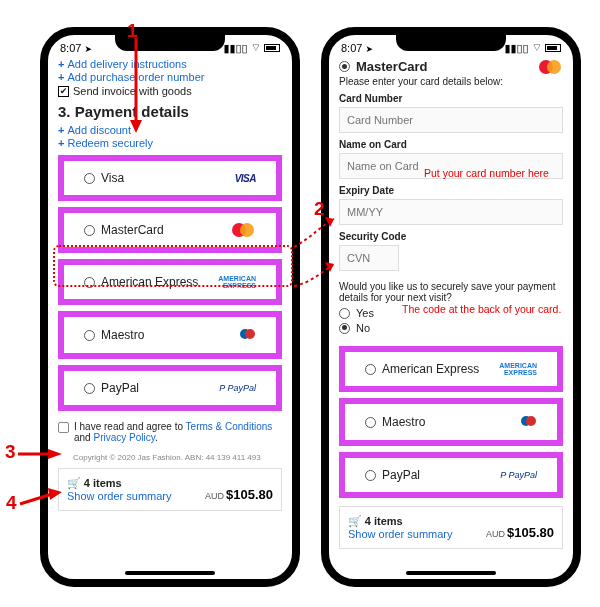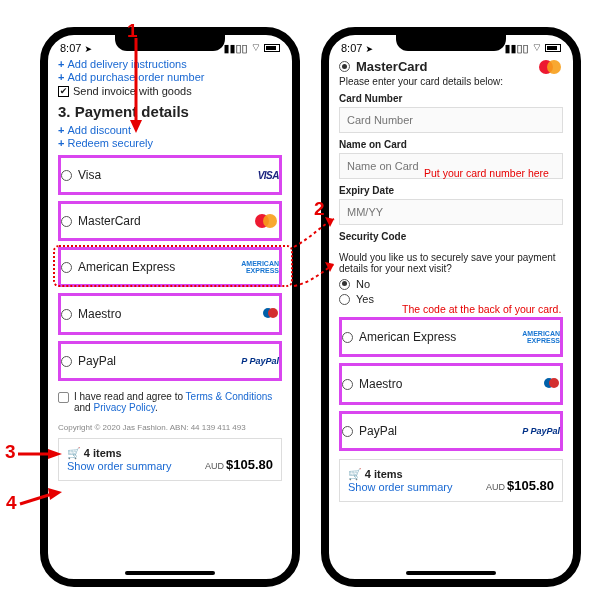--- a/index.html
+++ b/index.html
@@ -10,40 +10,40 @@
   .notch{position:absolute;top:-2px;left:50%;transform:translateX(-50%);width:110px;height:18px;background:#000;border-radius:0 0 12px 12px;z-index:10}
   .home{position:absolute;bottom:4px;left:50%;transform:translateX(-50%);width:90px;height:4px;background:#000;border-radius:3px}
   .status{display:flex;justify-content:space-between;align-items:center;padding:6px 12px 2px 12px;font-size:11px;font-weight:400}
   .sicons{display:flex;gap:3px;align-items:center}
   .content{padding:0 10px 40px 10px;font-size:11px;color:#222}
   .addlink{color:#1968d2;font-size:11px;display:flex;align-items:center;margin:1px 0}
   .plus{font-weight:700;margin-right:3px}
   .chkline{display:flex;align-items:center;font-size:11px;margin:2px 0 6px 0}
   .chkbox{width:11px;height:11px;border:1px solid #000;margin-right:4px;display:flex;align-items:center;justify-content:center;font-size:9px}
   h3{font-size:15px;font-weight:700;margin:4px 0}
-  .payopt{border:3px solid #d946ef;padding:10px 0;margin-top:6px;display:flex;align-items:center;justify-content:space-between;background:#fff}
+  .payopt{border:6px solid #d946ef;padding:10px 20px;margin-top:6px;display:flex;align-items:center;justify-content:space-between;background:#fff}
   .radio{width:11px;height:11px;border:1.5px solid #555;border-radius:50%;display:inline-block;margin-right:6px;vertical-align:middle}
   .radio.sel{position:relative}
   .radio.sel::after{content:"";position:absolute;top:1.5px;left:1.5px;width:5px;height:5px;border-radius:50%;background:#333}
   .opt-l{display:flex;align-items:center;font-size:12px}
   .logo{font-size:10px;font-weight:700}
   .visa{color:#1a237e;font-style:italic;letter-spacing:-0.5px}
   .mc{position:relative;width:24px;height:14px}
   .mc .c1{position:absolute;left:0;top:0;width:14px;height:14px;border-radius:50%;background:#eb001b;opacity:.9}
   .mc .c2{position:absolute;left:8px;top:0;width:14px;height:14px;border-radius:50%;background:#f79e1b;opacity:.9}
   .amex{color:#1976d2;font-size:7px;font-weight:700;text-align:right;line-height:1}
   .maestro{position:relative;width:16px;height:16px}
   .maestro .c1{position:absolute;left:0;top:2px;width:10px;height:10px;border-radius:50%;background:#0060a9}
   .maestro .c2{position:absolute;left:5px;top:2px;width:10px;height:10px;border-radius:50%;background:#d32f2f}
-  .paypal{color:#003087;font-size:9px;font-weight:700;font-style:italic}
+  .paypal{color:#003087;font-size:9px;font-weight:400;font-style:italic}
   .agree{font-size:10px;margin:10px 0;display:flex;align-items:flex-start}
   .agree .box{width:11px;height:11px;border:1px solid #888;border-radius:2px;margin-right:5px;flex-shrink:0;margin-top:1px}
   .agree a{color:#1968d2;text-decoration:none}
   .confirm{background:#22303b;color:#fff;font-size:12px;text-align:center;padding:11px 0;margin-top:4px}
-  .copy{font-size:8px;color:#888;margin:6px 0}
+  .copy{font-size:8px;color:#888;margin:6px 15px}
   .cart{border:1px solid #ddd;padding:8px;display:flex;justify-content:space-between;align-items:flex-end}
   .cart-l{font-size:11px}
   .cart-l .sum{color:#1968d2}
   .cart-r{font-size:9px;color:#555}
   .cart-r .amt{font-size:13px;font-weight:700;color:#000;margin-left:2px}
   .formlbl{font-size:10px;font-weight:600;margin-top:6px;margin-bottom:3px}
   .inp{border:1px solid #ddd;background:#fafafa;padding:6px 7px;font-size:11px;color:#999;width:100%}
   .sub{font-size:10px;color:#222;margin:2px 0 6px 0}
   .saveq{font-size:10px;margin:10px 0 4px 0}
   .rline{display:flex;align-items:center;font-size:11px;margin:3px 0}
@@ -217,29 +217,30 @@
     <div class="formlbl">Card Number</div>
     <input class="inp" placeholder="Card Number" style="">
 
     <div class="formlbl">Name on Card</div>
     <input class="inp" placeholder="Name on Card" style="">
 
     <div class="formlbl">Expiry Date</div>
     <input class="inp" placeholder="MM/YY" style="">
 
     <div class="formlbl">Security Code</div>
+    <input class="inp" style="width: 60px;" placeholder="CVN">
 
     <div class="saveq">Would you like us to securely save your payment details for your next visit?</div>
+    <div class="rline">
+        <span class="radio"></span>
+        <span>Yes</span>
+      </div>
     <div class="rline">
         <span class="radio sel"></span>
         <span>No</span>
-      </div>
-    <div class="rline">
-        <span class="radio"></span>
-        <span>Yes</span>
       </div>
 
     <div class="payopt" style="margin-top:12px">
       <span class="opt-l">
           <span class="radio"></span>
           <span>American Express</span>
         </span>
       <span class="amex"><span>AMERICAN</span><br><span>EXPRESS</span></span>
     </div>
     <div class="payopt">

